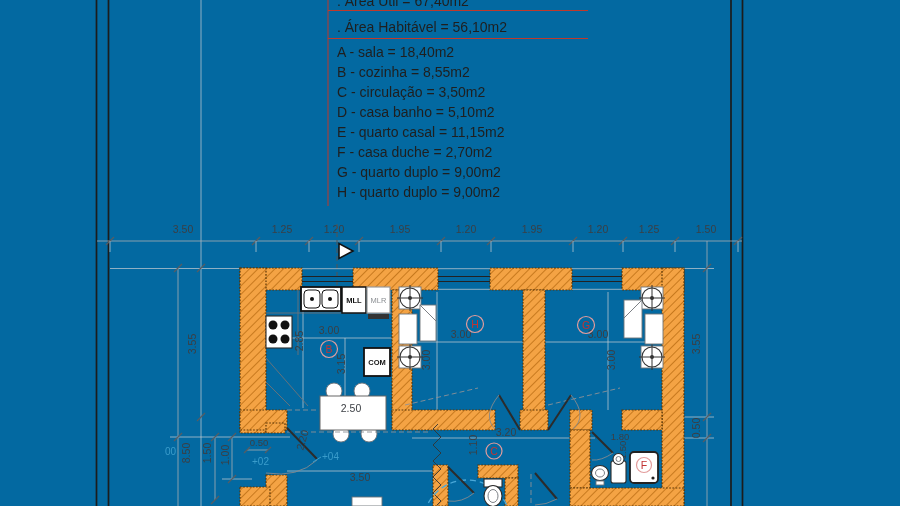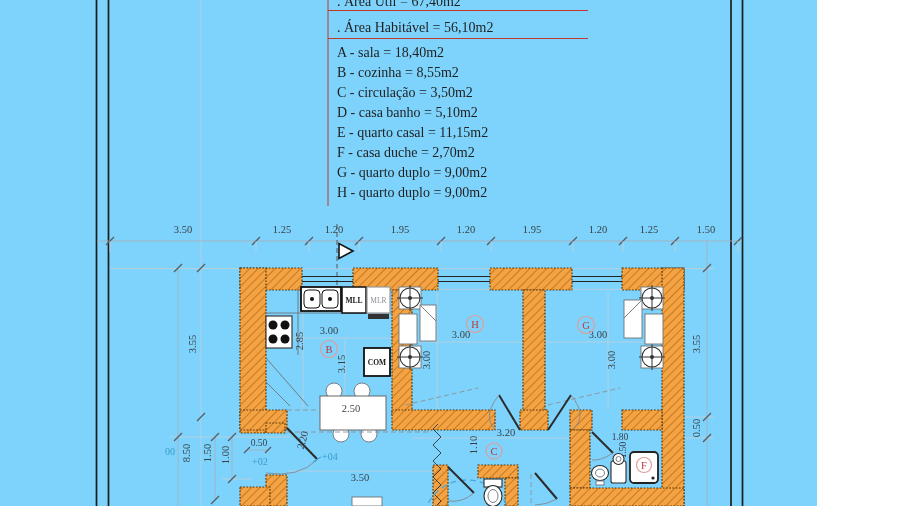--- a/index.html
+++ b/index.html
@@ -1,17 +1,17 @@
 <!DOCTYPE html>
 <html><head>
 <meta charset="utf-8">
 <style>
   html,body{margin:0;padding:0;background:#ffffff;}
-  #stage{position:relative;width:817px;height:506px;background:#7dd3fc;overflow:hidden;
-         font-family:Liberation Serif, serif;}
+  #stage{position:relative;width:900px;height:506px;background:#0369a1;overflow:hidden;
+         font-family:Liberation Sans, sans-serif;}
   svg{position:absolute;left:0;top:0;}
   .wall{fill:url(#wallHatch);stroke:#5a3708;stroke-width:1.2;stroke-dasharray:1.7 1.5;}
   .dim{stroke:#a9adb2;stroke-width:0.8;fill:none;}
   .thin{stroke:#cdd0d3;stroke-width:0.7;fill:none;}
   .tick{stroke:#575c62;stroke-width:1.3;}
   .dimtext{font-size:10.5px;fill:#3b3f44;}
   .smalldim{font-size:9.5px;fill:#3b3f44;}
   .legendtext{font-size:14px;fill:#1f1f1f;}
   .redline{stroke:#c0392b;stroke-width:1;}
   .rcirc{fill:none;stroke:#e29c9c;stroke-width:1.2;}

